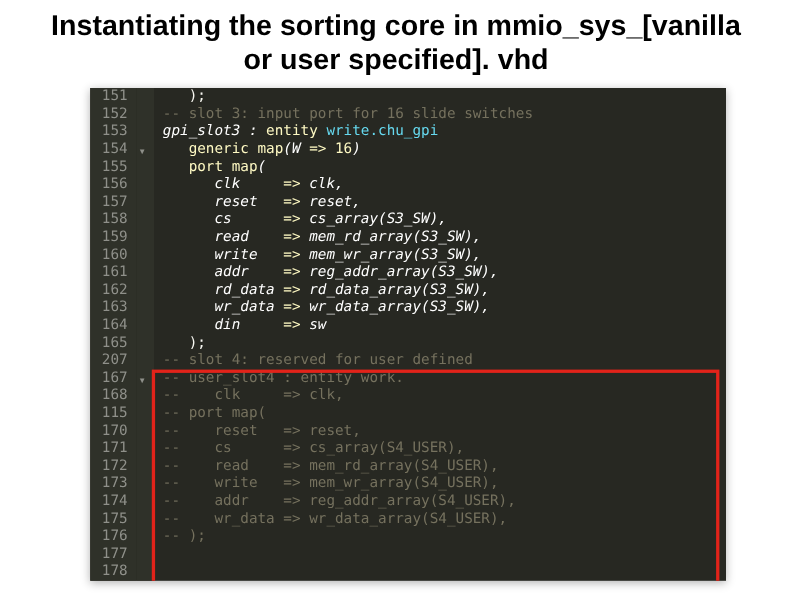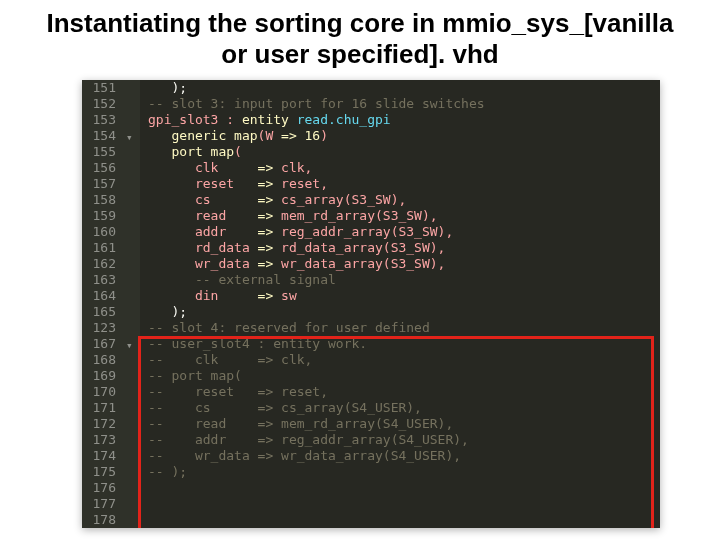--- a/index.html
+++ b/index.html
@@ -55,21 +55,21 @@
   position: relative;
 }
 .code-line {
   white-space: pre;
   color: #f8f8f2;
 }
 .c-comment { color: #75715e; }
 .c-keyword { color: #fef9c3; }
 .c-entity  { color: #66d9ef; }
 .c-number  { color: #fef9c3; }
-.c-ident   { color: #fca5a5; }
+.c-ident   { color: #ffffff; font-style: italic; }
 .highlight-box {
   position: absolute;
   left: -2px;
   right: 6px;
   top: 256px;
   height: 192px;
   border: 3px solid #e2231a;
   pointer-events: none;
 }
 </style>
@@ -88,59 +88,60 @@
       <div>156</div>
       <div>157</div>
       <div>158</div>
       <div>159</div>
       <div>160</div>
       <div>161</div>
       <div>162</div>
       <div>163</div>
       <div>164</div>
       <div>165</div>
-      <div>123</div>
+      <div>207</div>
       <div>167</div>
       <div>168</div>
-      <div>169</div>
+      <div>115</div>
       <div>170</div>
       <div>171</div>
       <div>172</div>
       <div>173</div>
       <div>174</div>
       <div>175</div>
       <div>176</div>
       <div>177</div>
       <div>178</div>
     </div>
   <div class="fold-col" id="foldcol">
       <div class="fold-mark" style="top: 50px;">▾</div>
       <div class="fold-mark" style="top: 258px;">▾</div>
     </div>
   <div class="code-area" id="codearea">
     <div class="highlight-box"></div>
   <div class="code-line"><span>   );</span></div>
       <div class="code-line"><span class="c-comment">-- slot 3: input port for 16 slide switches</span></div>
-      <div class="code-line"><span class="c-ident">gpi_slot3 : </span><span class="c-keyword">entity </span><span class="c-entity">read.chu_gpi</span></div>
+      <div class="code-line"><span class="c-ident">gpi_slot3 : </span><span class="c-keyword">entity </span><span class="c-entity">write.chu_gpi</span></div>
       <div class="code-line"><span class="c-keyword">   generic map</span><span class="c-ident">(W </span><span class="c-keyword">=&gt; </span><span class="c-number">16</span><span class="c-ident">)</span></div>
       <div class="code-line"><span class="c-keyword">   port map</span><span class="c-ident">(</span></div>
       <div class="code-line"><span class="c-ident">      clk     </span><span class="c-keyword">=&gt; </span><span class="c-ident">clk,</span></div>
       <div class="code-line"><span class="c-ident">      reset   </span><span class="c-keyword">=&gt; </span><span class="c-ident">reset,</span></div>
       <div class="code-line"><span class="c-ident">      cs      </span><span class="c-keyword">=&gt; </span><span class="c-ident">cs_array(S3_SW),</span></div>
       <div class="code-line"><span class="c-ident">      read    </span><span class="c-keyword">=&gt; </span><span class="c-ident">mem_rd_array(S3_SW),</span></div>
+      <div class="code-line"><span class="c-ident">      write   </span><span class="c-keyword">=&gt; </span><span class="c-ident">mem_wr_array(S3_SW),</span></div>
       <div class="code-line"><span class="c-ident">      addr    </span><span class="c-keyword">=&gt; </span><span class="c-ident">reg_addr_array(S3_SW),</span></div>
       <div class="code-line"><span class="c-ident">      rd_data </span><span class="c-keyword">=&gt; </span><span class="c-ident">rd_data_array(S3_SW),</span></div>
       <div class="code-line"><span class="c-ident">      wr_data </span><span class="c-keyword">=&gt; </span><span class="c-ident">wr_data_array(S3_SW),</span></div>
-      <div class="code-line"><span class="c-comment">      -- external signal</span></div>
       <div class="code-line"><span class="c-ident">      din     </span><span class="c-keyword">=&gt; </span><span class="c-ident">sw</span></div>
       <div class="code-line"><span>   );</span></div>
       <div class="code-line"><span class="c-comment">-- slot 4: reserved for user defined</span></div>
       <div class="code-line"><span class="c-comment">-- user_slot4 : entity work.</span></div>
       <div class="code-line"><span class="c-comment">--    clk     =&gt; clk,</span></div>
       <div class="code-line"><span class="c-comment">-- port map(</span></div>
       <div class="code-line"><span class="c-comment">--    reset   =&gt; reset,</span></div>
       <div class="code-line"><span class="c-comment">--    cs      =&gt; cs_array(S4_USER),</span></div>
       <div class="code-line"><span class="c-comment">--    read    =&gt; mem_rd_array(S4_USER),</span></div>
+      <div class="code-line"><span class="c-comment">--    write   =&gt; mem_wr_array(S4_USER),</span></div>
       <div class="code-line"><span class="c-comment">--    addr    =&gt; reg_addr_array(S4_USER),</span></div>
       <div class="code-line"><span class="c-comment">--    wr_data =&gt; wr_data_array(S4_USER),</span></div>
       <div class="code-line"><span class="c-comment">-- );</span></div>
     </div>
 </div>
 
 </body></html>

